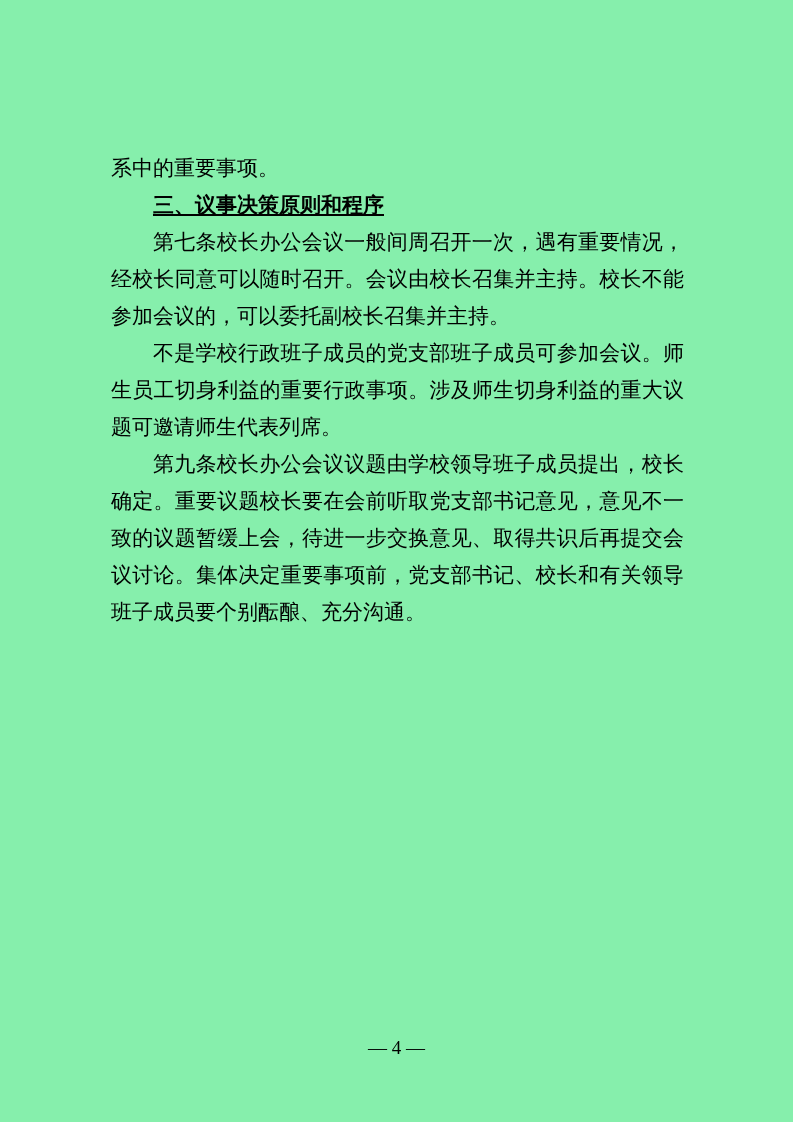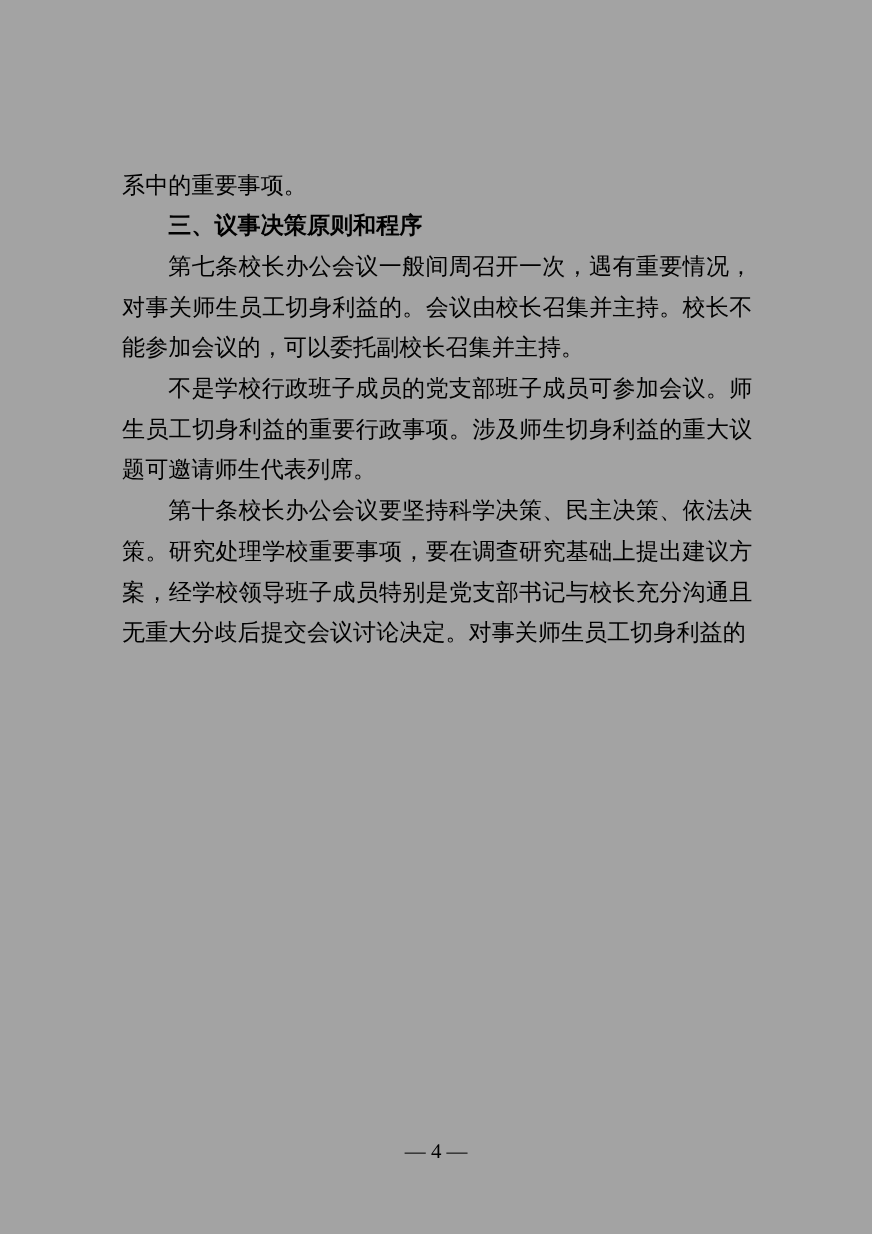--- a/index.html
+++ b/index.html
@@ -9,21 +9,21 @@
     height: 1122px;
     background: #ffffff;
     font-family: "Liberation Serif", "DejaVu Serif", serif;
     color: #000000;
     position: relative;
     overflow: hidden;
   }
   .page {
     position: absolute;
     inset: 0;
-    background: #a3a3a3;
+    background: #86efac;
   }
   .body-text {
     position: absolute;
     left: 111px;
     top: 150px;
     width: 573px;
     font-size: 21px;
     line-height: 37px;
     text-align: justify;
   }
@@ -34,42 +34,43 @@
     font-weight: normal;
     font-size: 21px;
     line-height: 37px;
     word-break: break-all;
   }
   .para.cont {
     text-indent: 0;
   }
   .para.heading {
     font-weight: bold;
+    text-decoration: underline;
   }
   .page-footer {
     position: absolute;
     left: 0;
     right: 0;
     top: 1034px;
     text-align: center;
     font-size: 19px;
     line-height: 28px;
     color: #000000;
   }
 </style>
 </head>
 <body>
 
 <div class="page">
 
   <main class="body-text">
     <p class="para cont">系中的重要事项。</p>
     <h3 class="para heading">三、议事决策原则和程序</h3>
-    <p class="para">第七条校长办公会议一般间周召开一次，遇有重要情况，对事关师生员工切身利益的。会议由校长召集并主持。校长不能参加会议的，可以委托副校长召集并主持。</p>
+    <p class="para">第七条校长办公会议一般间周召开一次，遇有重要情况，经校长同意可以随时召开。会议由校长召集并主持。校长不能参加会议的，可以委托副校长召集并主持。</p>
     <p class="para">不是学校行政班子成员的党支部班子成员可参加会议。师生员工切身利益的重要行政事项。涉及师生切身利益的重大议题可邀请师生代表列席。</p>
-    <p class="para">第十条校长办公会议要坚持科学决策、民主决策、依法决策。研究处理学校重要事项，要在调查研究基础上提出建议方案，经学校领导班子成员特别是党支部书记与校长充分沟通且无重大分歧后提交会议讨论决定。对事关师生员工切身利益的</p>
+    <p class="para">第九条校长办公会议议题由学校领导班子成员提出，校长确定。重要议题校长要在会前听取党支部书记意见，意见不一致的议题暂缓上会，待进一步交换意见、取得共识后再提交会议讨论。集体决定重要事项前，党支部书记、校长和有关领导班子成员要个别酝酿、充分沟通。</p>
   </main>
 
   <footer class="page-footer">
     <span>— 4 —</span>
   </footer>
 
 </div>
 
 </body></html>

